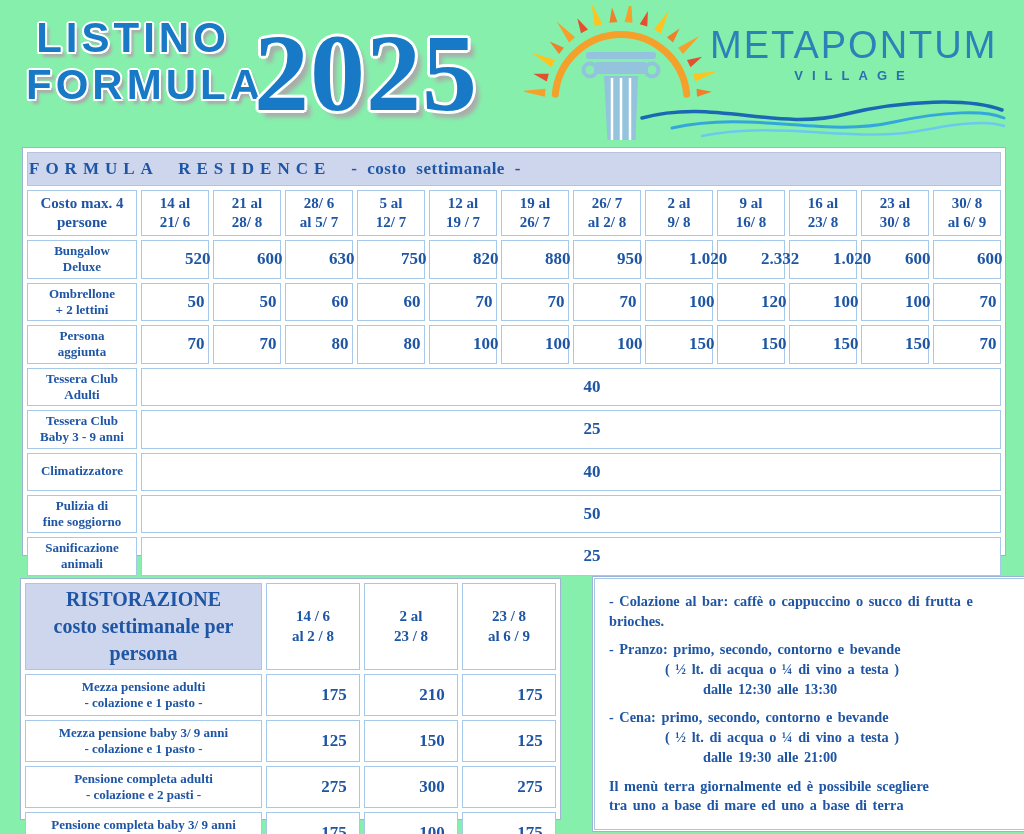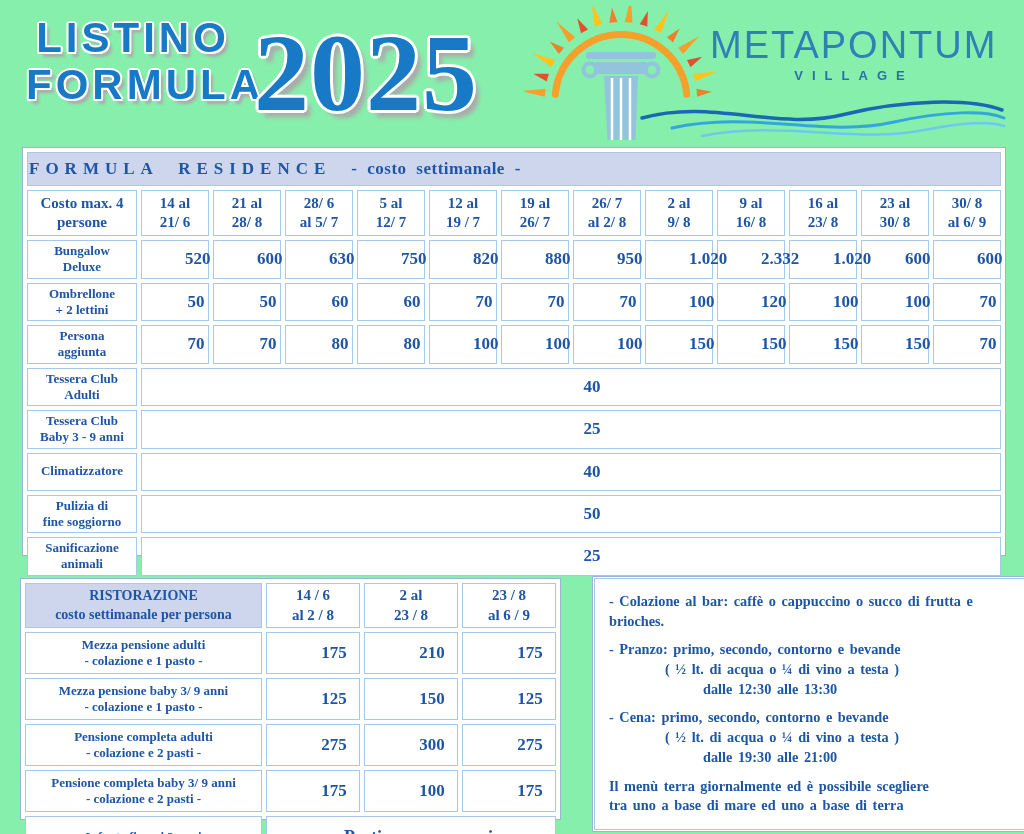--- a/index.html
+++ b/index.html
@@ -40,21 +40,21 @@
   td.label{font-size:13px;white-space:pre-line;line-height:1.25;}
   td.head{font-size:15px;white-space:pre-line;line-height:1.3;height:40px;margin-top:16px;}
   td.corner{font-size:15px;}
   td.val{font-size:17px;height:32px;padding-left:43px;}
 
   #residence-frame{left:22px;top:147px;width:984px;height:409px;}
   #residence-frame td.label{height:32px;}
 
   #ristorazione-frame{left:20px;top:578px;width:541px;height:242px;}
   #ristorazione-frame td.rhead{background:var(--banner-bg);border:1px solid #b6c2de;
-     font-size:14px;white-space:pre-line;line-height:1.35;height:38px;}
+     font-size:20px;white-space:pre-line;line-height:1.35;height:38px;}
   #ristorazione-frame td.head{height:38px;}
   #ristorazione-frame td.label{height:36px;}
   #ristorazione-frame td.bigmerge{font-size:18px;word-spacing:6px;}
 
   
   #notes-panel{position:absolute;left:594px;top:578px;width:442px;height:252px;
      background:#fff;border:1px solid var(--cell-border);box-shadow:0 0 0 1px #fff,0 0 0 2px var(--frame);
      box-sizing:border-box;}
   #notes-inner{display:flex;flex-direction:column;justify-content:space-between;
      height:100%;box-sizing:border-box;padding:13px 10px 13px 14px;}

